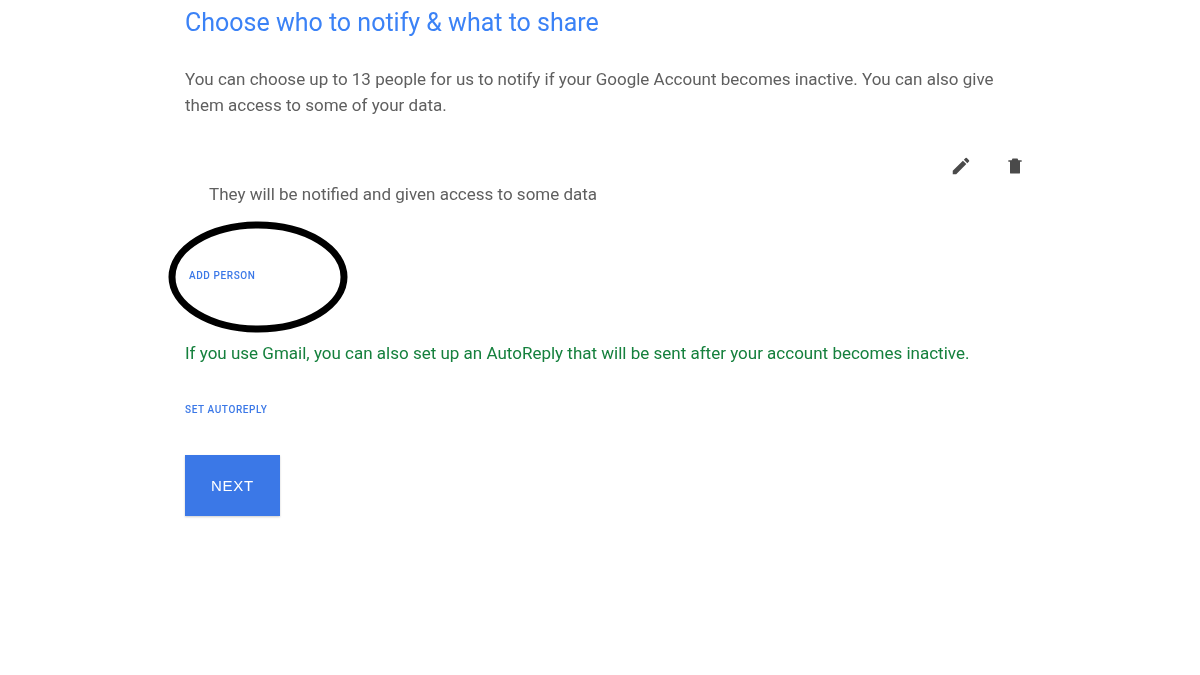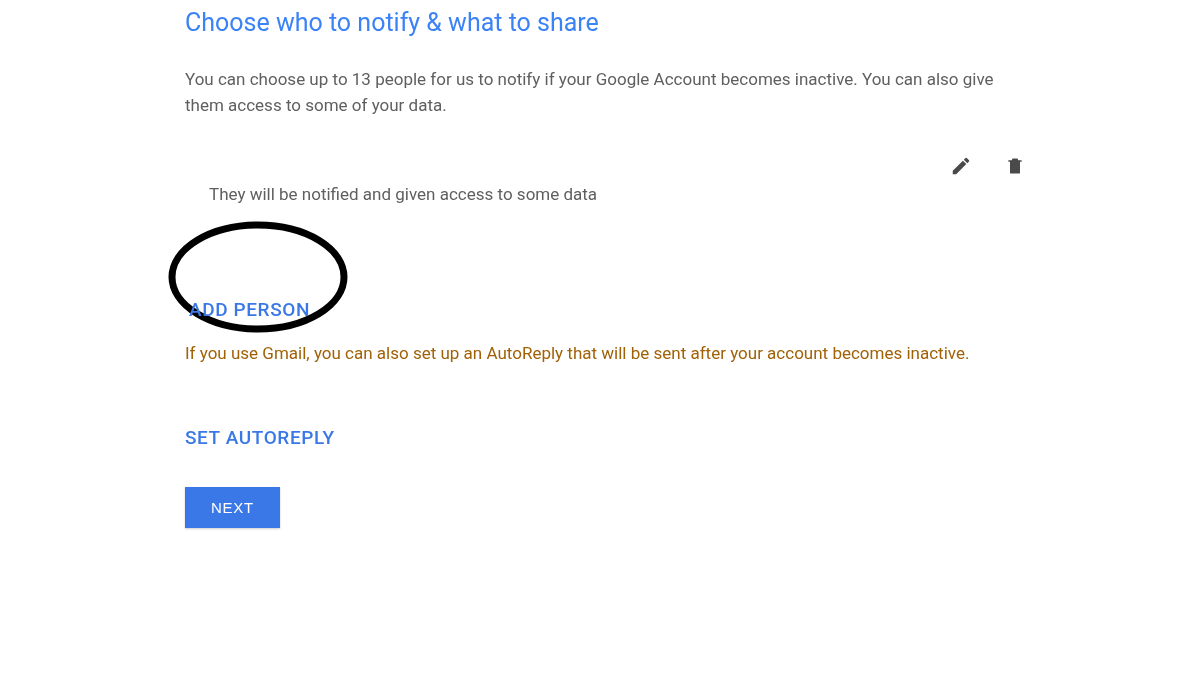--- a/index.html
+++ b/index.html
@@ -68,51 +68,50 @@
       top: -2px;
       width: 186px;
       height: 118px;
       pointer-events: none;
     }
     .circle-annotation svg {
       width: 100%;
       height: 100%;
     }
     .link-btn {
-      font-size: 19px;
+      font-size: 10px;
       font-weight: 500;
       color: #3b78e7;
       letter-spacing: 0.6px;
       cursor: pointer;
       display: inline-block;
-      margin-top: 28px;
     }
     .add-person-wrap .link-btn {
       position: absolute;
       top: 50px;
       left: 4px;
     }
     .paragraph {
       font-size: 17px;
-      color: #a16207;
+      color: #15803d;
       line-height: 1.55;
       margin-bottom: 14px;
       max-width: 850px;
     }
     .autoreply-row {
       margin-top: 32px;
       margin-bottom: 38px;
     }
     .next-btn {
       background: #3b78e7;
       color: #fff;
       font-size: 15px;
       font-weight: 500;
       letter-spacing: 0.7px;
-      padding: 12px 26px;
+      padding: 22px 26px;
       border: none;
       cursor: pointer;
       box-shadow: 0 1px 2px rgba(0,0,0,0.2);
     }
   </style>
 </head>
 <body>
 
 <div class="container">
 

